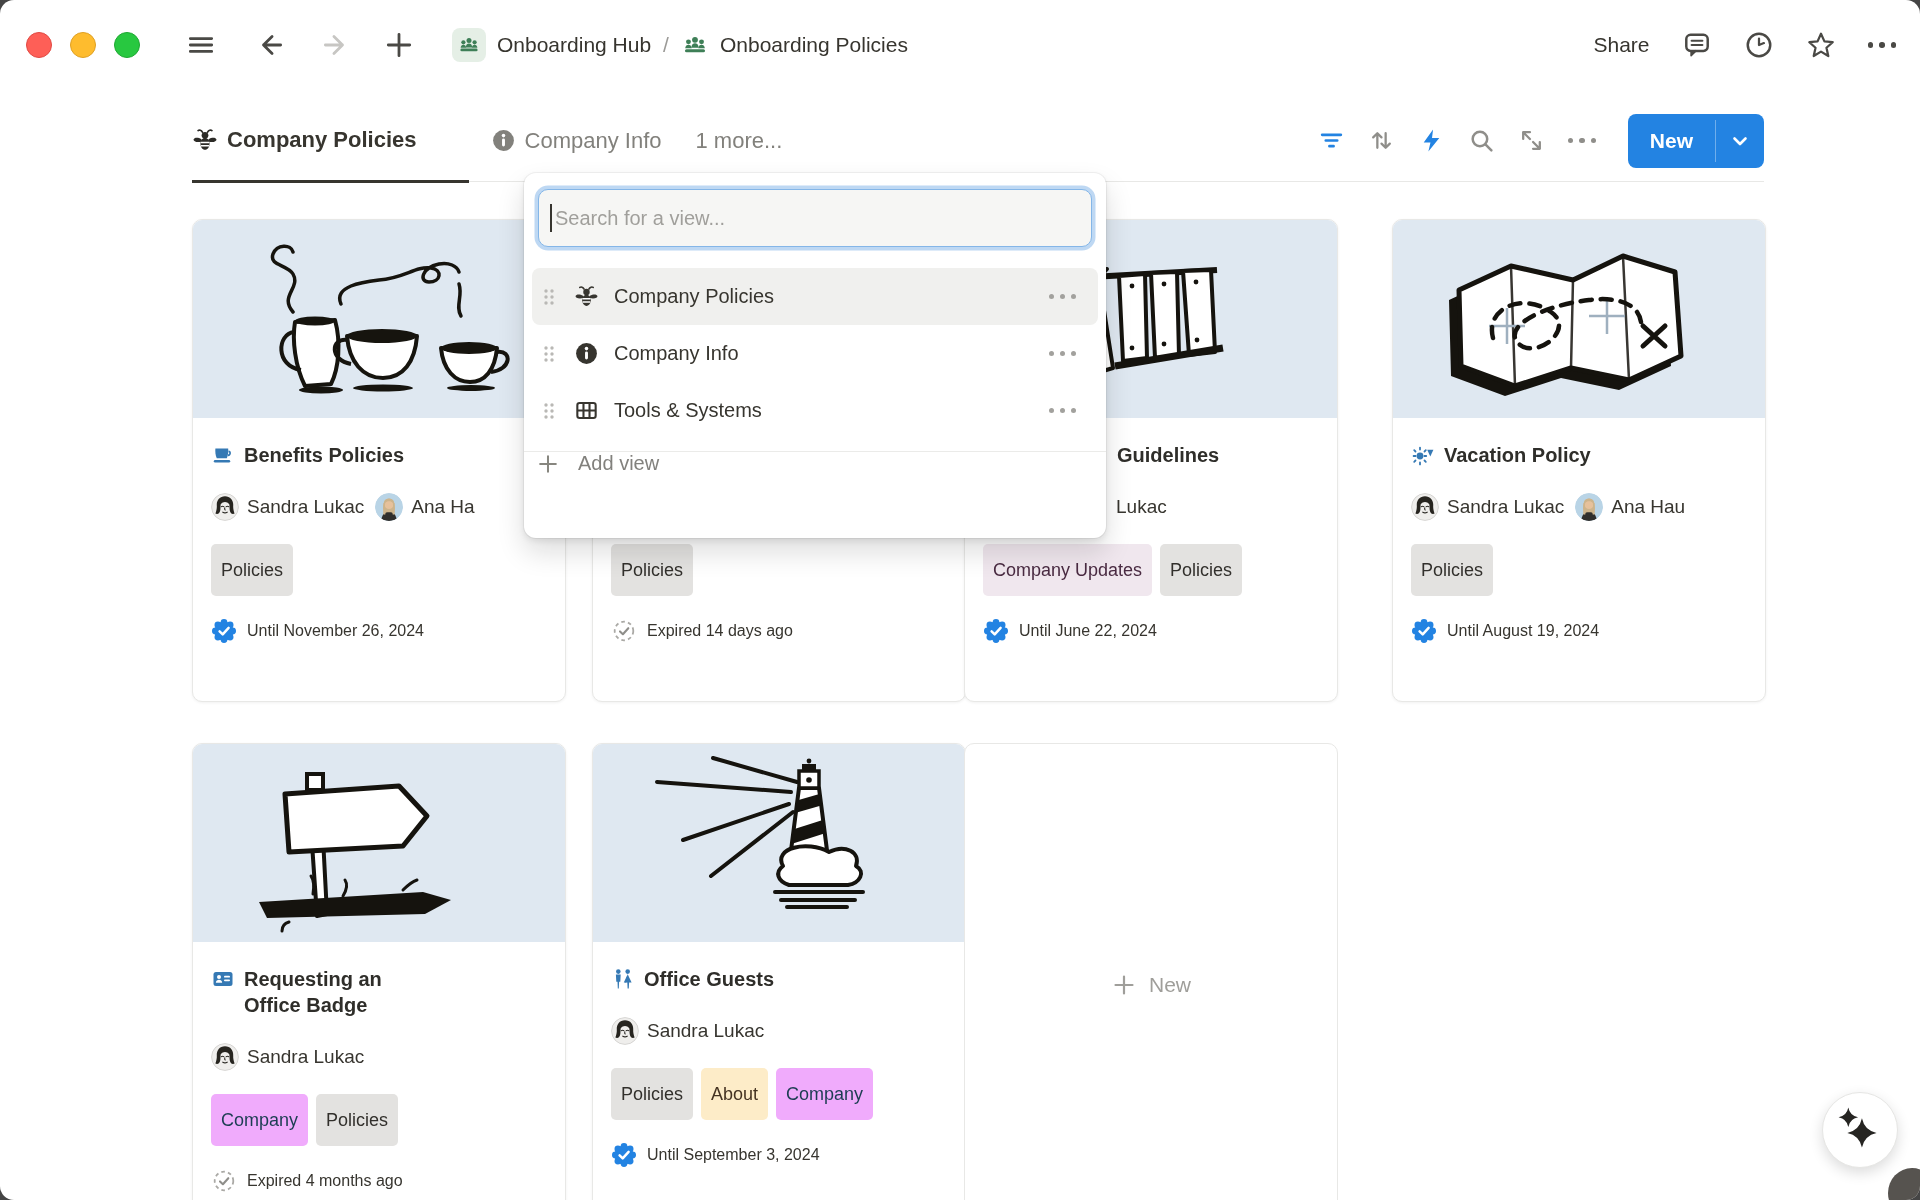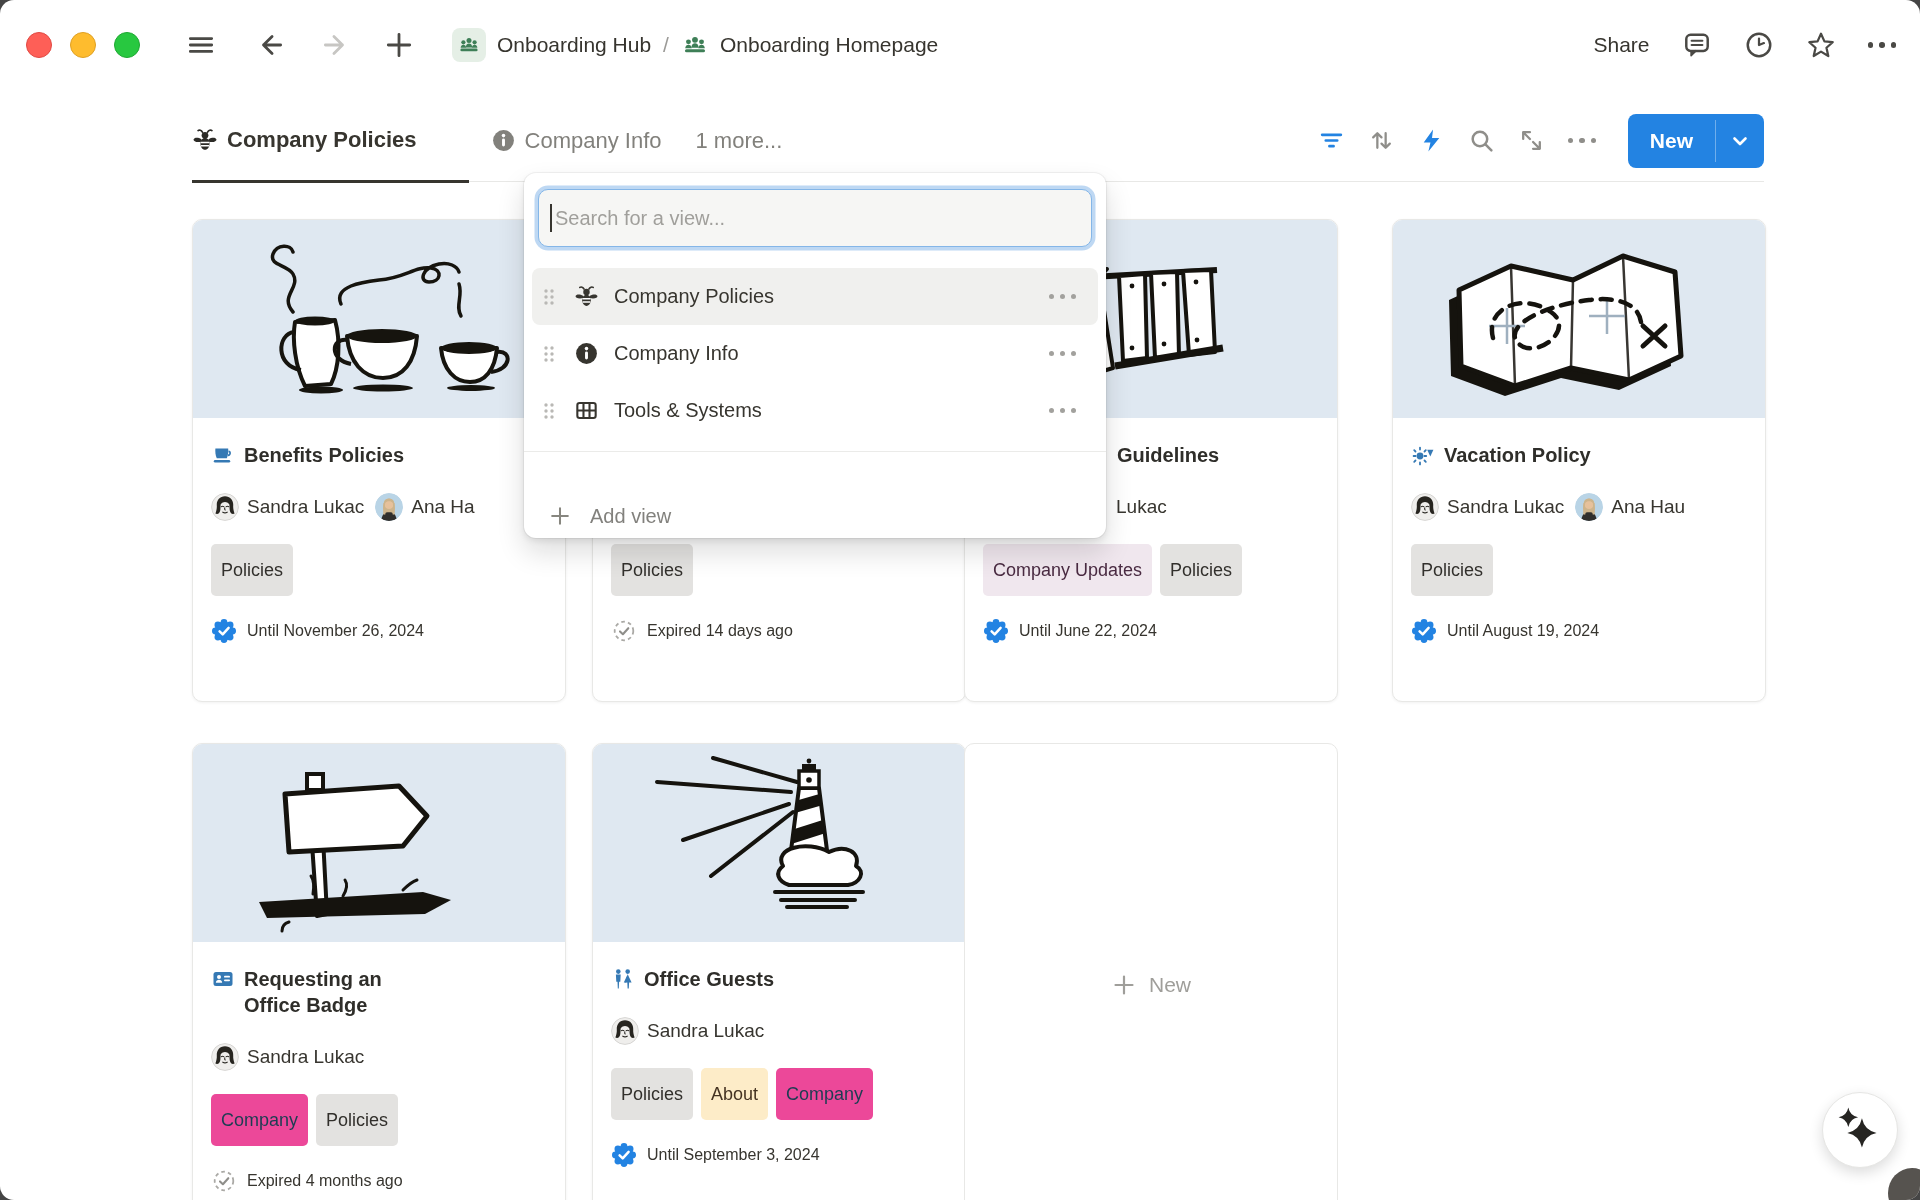--- a/index.html
+++ b/index.html
@@ -51,21 +51,21 @@
   .row-title .ticon{flex:none;margin-top:1px;}
   .ctitle{font-size:20px;line-height:26px;font-weight:700;color:#2f2e2a;}
   .ctitle.narrow{max-width:168px;display:block;}
   .row-people{display:flex;align-items:center;margin-top:24px;height:30px;white-space:nowrap;overflow:hidden;margin-right:-17px;}
   .avatar{width:28px;height:28px;border-radius:50%;flex:none;}
   .pname{font-size:19px;color:#37352f;margin-left:8px;}
   .p2{margin-left:11px;}
   .row-tags{display:flex;flex-wrap:wrap;gap:7px 8px;margin-top:22px;}
   .tag{display:inline-flex;align-items:center;height:30px;padding:11px 10px;border-radius:5px;font-size:18px;color:#32302c;}
   .t-gray{background:#e3e2e0;}
-  .t-blue{background:#ec4899;color:#1c3d52;}
+  .t-blue{background:#f0abfc;color:#1c3d52;}
   .t-yellow{background:#fdecc8;color:#453322;}
   .t-pink{background:#f0e7ee;color:#4a2b42;}
   .row-status{display:flex;align-items:center;gap:10px;margin-top:22px;}
   .stext{font-size:16px;color:#37352f;}
   .spacer125{display:inline-block;width:125px;flex:none;}
   .spacer-h26{height:26px;}
   .spacer-h30{height:30px;margin-top:24px;}
   .newcard{display:flex;align-items:center;justify-content:center;box-shadow:none;background:#fff;}
   .newcard-inner{display:flex;align-items:center;gap:12px;color:#9f9e9a;}
   .newcard-inner .nlabel{font-size:21px;}
@@ -82,21 +82,21 @@
   @keyframes blink{50%{opacity:0}}
   .menu-list{margin-top:21px;padding:0 8px;}
   .menu-row{display:flex;align-items:center;height:57px;border-radius:8px;padding:0 10px;cursor:pointer;}
   .menu-row.hl{background:#f0f0ee;}
   .menu-row .handle{color:#b9b8b5;flex:none;}
   .menu-row .mico{margin-left:18px;flex:none;color:#37352f;}
   .menu-row .mlabel{margin-left:15px;font-size:20px;color:#37352f;}
   .menu-row .dots{margin-left:auto;margin-right:12px;}
   .dots.menu i{width:5px;height:5px;background:#a2a19d;}
   .menu-divider{height:1px;background:#ebebe9;margin:12px 0 0 0;}
-  .addview{display:flex;align-items:flex-end;height:76px;padding:0 24px;cursor:pointer;color:#87867f;}
+  .addview{display:flex;align-items:flex-start;height:76px;padding:0 12px;cursor:pointer;color:#87867f;}
   .addview .avlabel{font-size:20px;margin-left:18px;color:#82817d;}
   
   .sparkle-btn{position:absolute;left:1822px;top:1092px;width:76px;height:76px;border-radius:50%;background:#fff;
        border:1px solid #e6e6e4;box-shadow:0 5px 14px rgba(0,0,0,0.14);z-index:60;display:flex;align-items:center;justify-content:center;cursor:pointer;padding:0;}
   .corner-blob{position:absolute;right:-16px;bottom:-18px;width:48px;height:50px;border-radius:50%;background:#56534f;z-index:55;}
 </style>
 </head>
 <body>
 
 <svg width="0" height="0" style="position:absolute" aria-hidden="true">
@@ -306,21 +306,21 @@
           </span>
         <span class="crumb-label">Onboarding Hub</span>
       </span>
       <span class="crumb-sep">/</span>
       <span class="crumb-item">
         <span class="crumb-ico">
             <svg width="28" height="28">
               <use href="#i-team"></use>
             </svg>
           </span>
-        <span class="crumb-label">Onboarding Homepage</span>
+        <span class="crumb-label">Onboarding Policies</span>
       </span>
     </div>
     <div class="topbar-right">
       <span class="share-label">Share</span>
       <button class="icon-btn">
           <svg width="30" height="30">
             <use href="#i-comment"></use>
           </svg>
         </button>
       <button class="icon-btn">

